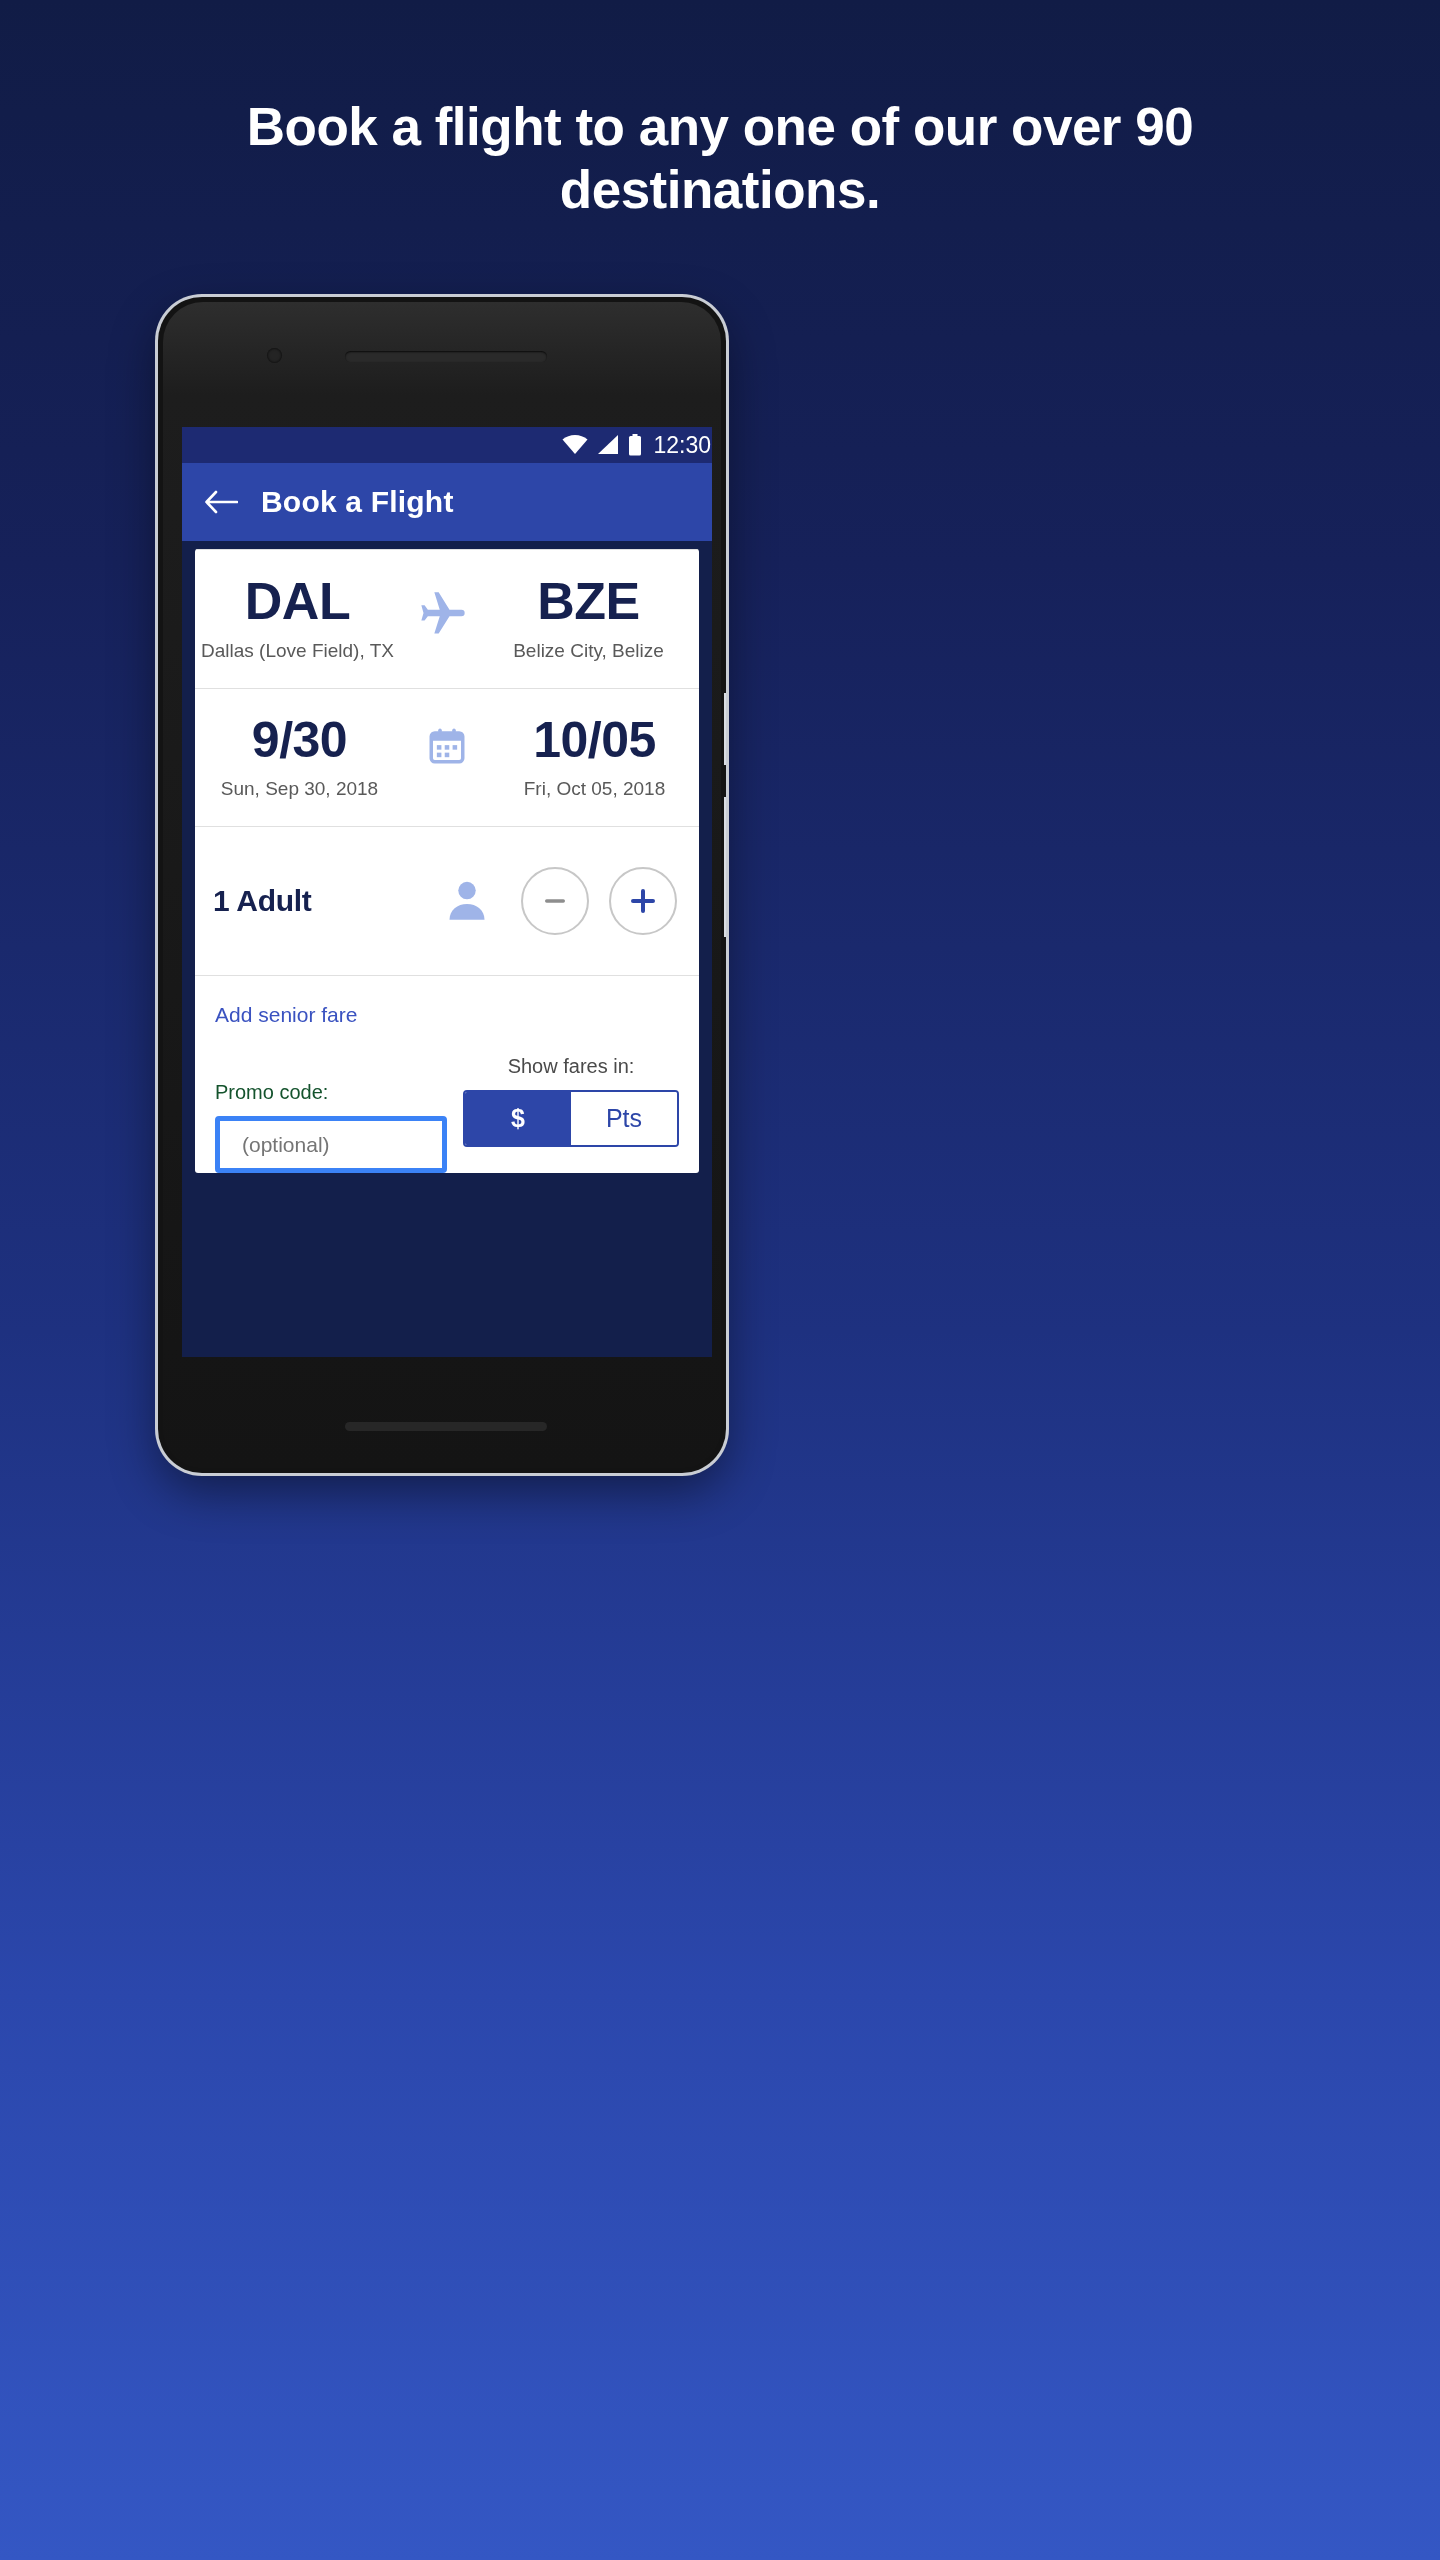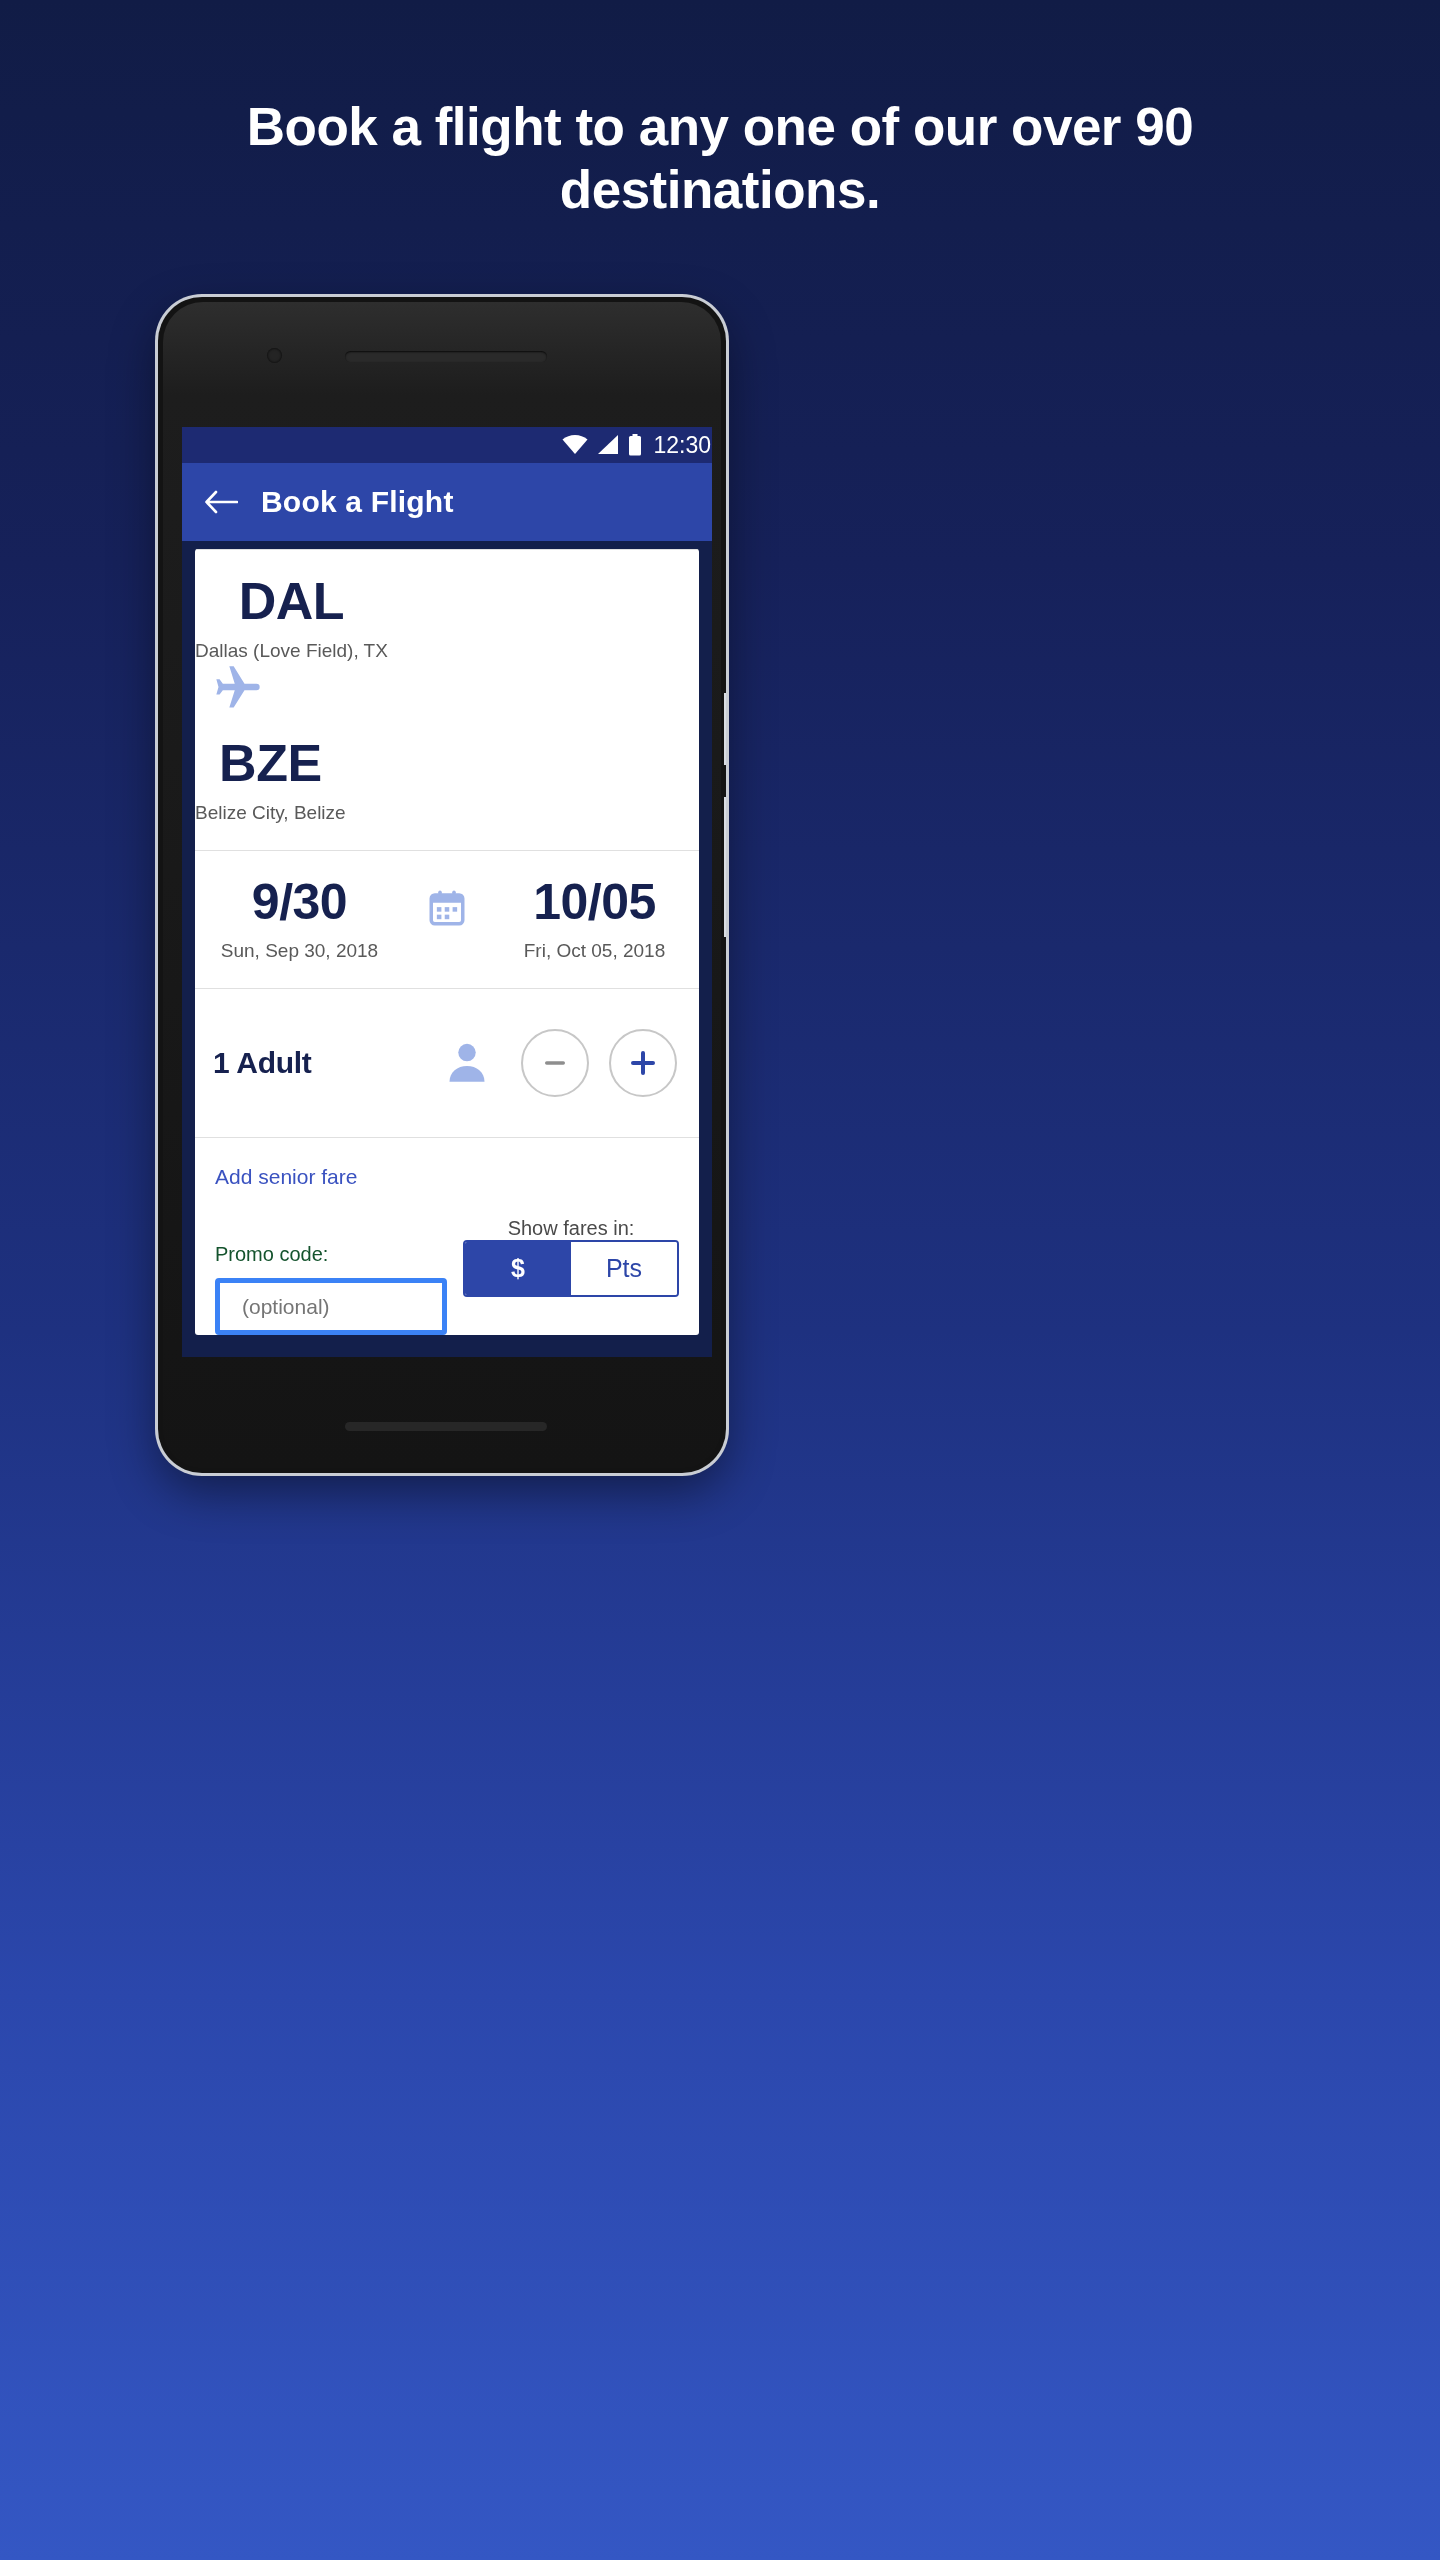--- a/index.html
+++ b/index.html
@@ -149,23 +149,22 @@
     letter-spacing: 1.1px;
   }
   .tab.active { background: #ffffff; color: #5b5b5b; }
   .tab.inactive { background: #f1f1f1; color: #3452cc; border-left: 1px solid #dddddd; }
 
   .divider { height: 1px; background: #e0e0e0; }
 
   
   .route-row {
     display: flex;
-    align-items: flex-start;
+    align-items: flex-end;
     padding: 24px 8px 26px 0;
-    flex-direction: column;
   }
   .route-col { flex: 1; text-align: center; }
   .route-code {
     font-size: 52px;
     font-weight: bold;
     color: #16214f;
     letter-spacing: -0.5px;
     line-height: 1.06;
   }
   .route-city {
@@ -238,21 +237,21 @@
     border: 5px solid #3b82f6;
     border-radius: 4px;
     background: #ffffff;
     font-family: "Liberation Sans", sans-serif;
     font-size: 21px;
     color: #888888;
     padding: 0 22px;
     outline: none;
   }
   .fares-block { width: 216px; }
-  .fares-label { font-size: 20px; color: #4a4a4a; text-align: center; }
+  .fares-label { font-size: 20px; color: #4a4a4a; margin-bottom: 12px; text-align: center; }
   .fares-toggle {
     display: flex;
     height: 57px;
     border: 2px solid #2d46a8;
     border-radius: 4px;
     overflow: hidden;
   }
   .fare-btn {
     flex: 1;
     display: flex; align-items: center; justify-content: center;

